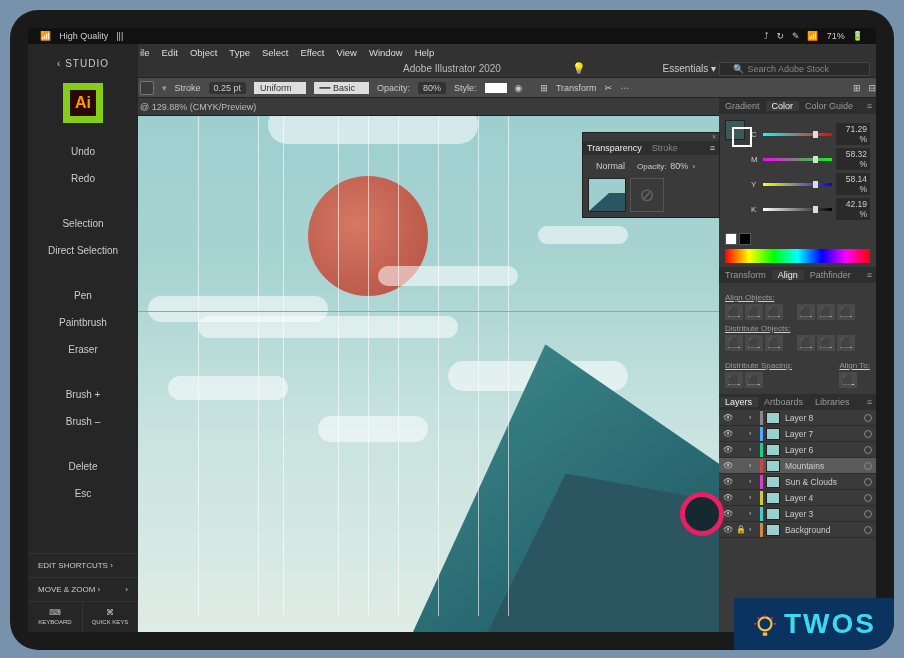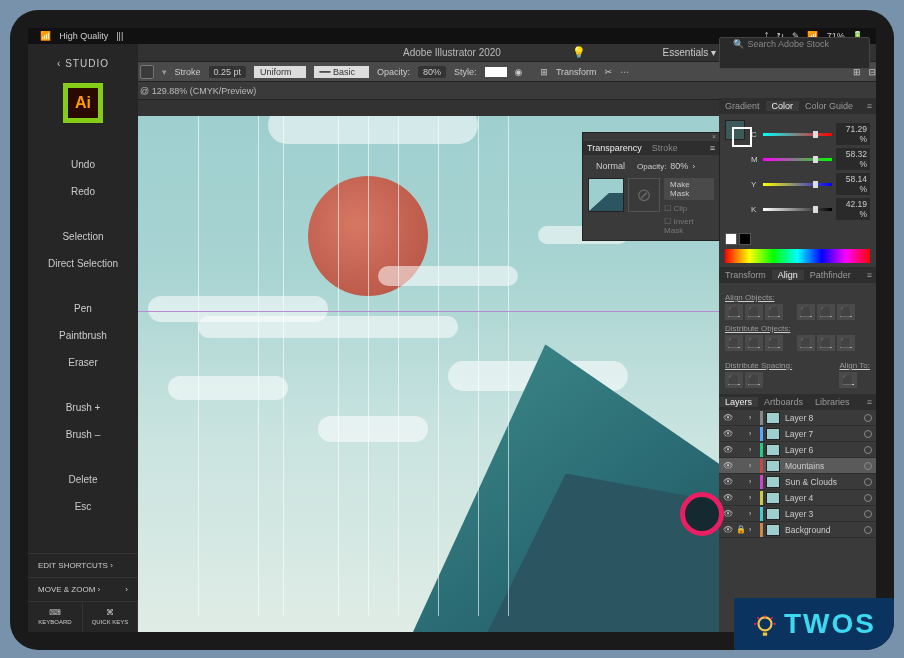--- a/index.html
+++ b/index.html
@@ -9,33 +9,33 @@
 
 .status{height:16px;background:#111;display:flex;align-items:center;color:#ccc;font-size:9px;padding:0 8px;}
 .status .sp{flex:1;}
 .status span{margin:0 4px;}
 
 .menu{height:16px;background:#323232;display:flex;align-items:center;color:#ddd;font-size:9.5px;padding-left:112px;}
 .menu span{margin-right:12px;cursor:pointer;}
 
 .title{height:18px;background:#323232;display:flex;align-items:center;justify-content:center;color:#bbb;font-size:10px;position:relative;border-bottom:1px solid #222;}
 .title .essentials{position:absolute;right:160px;font-size:10px;color:#ccc;}
-.title .search{position:absolute;right:6px;font-size:9px;color:#888;border:1px solid #444;border-radius:2px;padding:1px 40px 19px 14px;background:#2a2a2a;}
+.title .search{position:absolute;right:6px;font-size:9px;color:#888;border:1px solid #444;border-radius:2px;padding:1px 40px 1px 14px;background:#2a2a2a;}
 .title .bulb{position:absolute;right:290px;font-size:11px;}
 
 .ctrl{height:20px;background:#4a4a4a;display:flex;align-items:center;color:#ccc;font-size:9px;padding-left:112px;gap:8px;border-bottom:1px solid #222;}
 .ctrl .chip{background:#333;padding:1px 5px;border-radius:2px;}
 .ctrl .drop{background:#ddd;color:#333;padding:1px 14px 1px 6px;position:relative;}
 .ctrl .sw{width:22px;height:10px;background:#fff;display:inline-block;}
 
 .doctab{height:18px;background:#3a3a3a;color:#bbb;font-size:9px;padding-left:112px;display:flex;align-items:center;border-bottom:1px solid #222;}
 
 .sidebar{position:absolute;left:0;top:16px;bottom:0;width:110px;background:#262626;color:#ccc;font-size:10px;display:flex;flex-direction:column;align-items:center;padding-top:6px;z-index:5;}
 .sidebar .hdr{font-size:10px;letter-spacing:1px;margin-bottom:14px;margin-top:8px;}
-.sidebar .ai{width:40px;height:40px;background:#2a0a00;border:5px solid #84cc16;display:flex;align-items:center;justify-content:center;color:#ff9a00;font-weight:700;font-size:16px;margin-bottom:28px;}
+.sidebar .ai{width:40px;height:40px;background:#2a0a00;border:7px solid #84cc16;display:flex;align-items:center;justify-content:center;color:#ff9a00;font-weight:700;font-size:16px;margin-bottom:15px;}
 .sidebar .it{margin:8px 0;cursor:pointer;}
 .sidebar .gap{height:18px;}
 .sidebar .ft{margin-top:auto;width:100%;font-size:8px;}
 .sidebar .ft .row{padding:7px 10px;border-top:1px solid #333;display:flex;align-items:center;justify-content:space-between;}
 .sidebar .ft .two{display:flex;}
 .sidebar .ft .two div{flex:1;text-align:center;padding:6px 0;border-top:1px solid #333;border-right:1px solid #333;}
 
 .canvas{position:absolute;left:110px;top:88px;right:157px;bottom:0;overflow:hidden;background:linear-gradient(180deg,#9ecfcf 0%,#a8d4d2 30%,#c8e3df 60%,#e0ece6 100%);}
 .sun{position:absolute;left:170px;top:60px;width:120px;height:120px;border-radius:50%;background:radial-gradient(circle at 40% 40%,#d67763,#b34f42);}
 .cloud{position:absolute;background:rgba(255,255,255,0.55);border-radius:40px;}
@@ -139,20 +139,31 @@
             <span>MOVE &amp; ZOOM ›</span>
             <span>›</span>
           </div>
       <div class="two">
         <div>⌨<br><span style="font-size:6px">KEYBOARD</span></div>
         <div>⌘<br><span style="font-size:6px">QUICK KEYS</span></div>
       </div>
     </div>
   </div>
 
+  <div class="menu">
+    <span>ile</span>
+    <span>Edit</span>
+    <span>Object</span>
+    <span>Type</span>
+    <span>Select</span>
+    <span>Effect</span>
+    <span>View</span>
+    <span>Window</span>
+    <span>Help</span>
+  </div>
 
   <div class="title">
     <span class="bulb">💡</span>
     <span>Adobe Illustrator 2020</span>
     <span class="essentials"><span>Essentials</span> ▾</span>
     <span class="search" title="Search Adobe Stock">🔍 <span style="color:#888">Search Adobe Stock</span></span>
   </div>
 
   <div class="ctrl">
     <span class="chip" style="background:#3a3a3a;border:1px solid #777;width:14px;height:14px;"></span>
@@ -217,25 +228,20 @@
     <div class="body">
       <div class="row1">
         <span class="chip" style="padding:1px 8px">Normal</span>
         <span style="font-size:8px">Opacity:</span>
         <span class="chip">80%</span>
         <span style="font-size:8px">›</span>
       </div>
       <div class="preview">
         <div class="tmb"></div>
         <div class="no">⊘</div>
-        <div style="display:flex;flex-direction:column;gap:2px;margin-left:auto">
-          <div class="mm">Make Mask</div>
-          <div class="chk">☐ <span>Clip</span></div>
-          <div class="chk">☐ <span>Invert Mask</span></div>
-        </div>
       </div>
     </div>
   </div>
 
   <div class="rpanel">
 
     <div class="ptabs">
       <span>Gradient</span>
       <span class="on">Color</span>
       <span>Color Guide</span>

